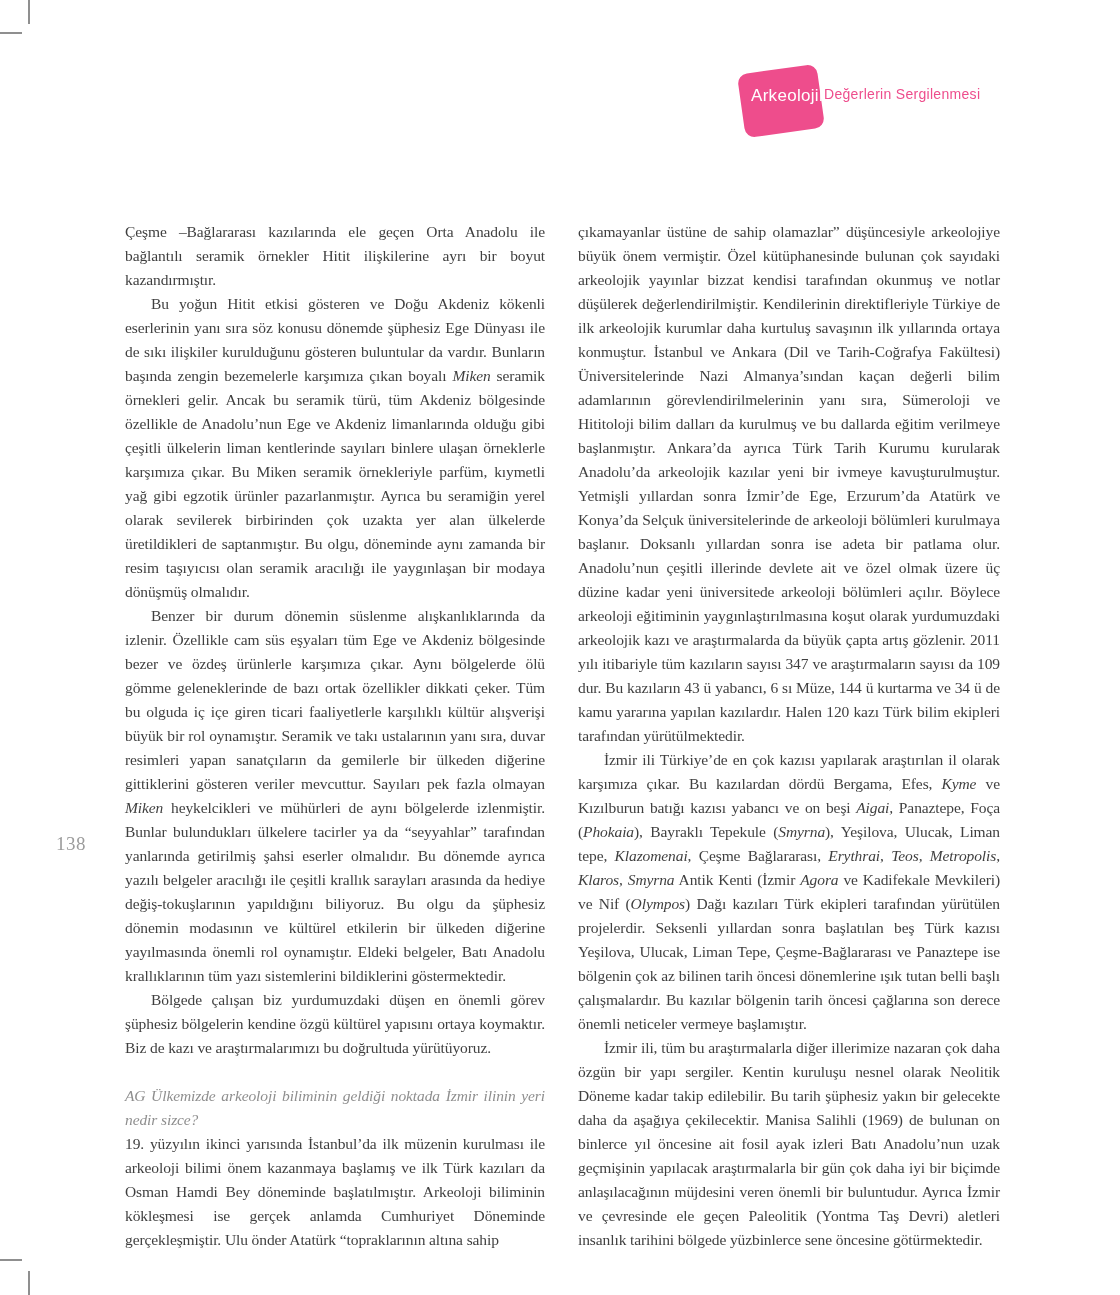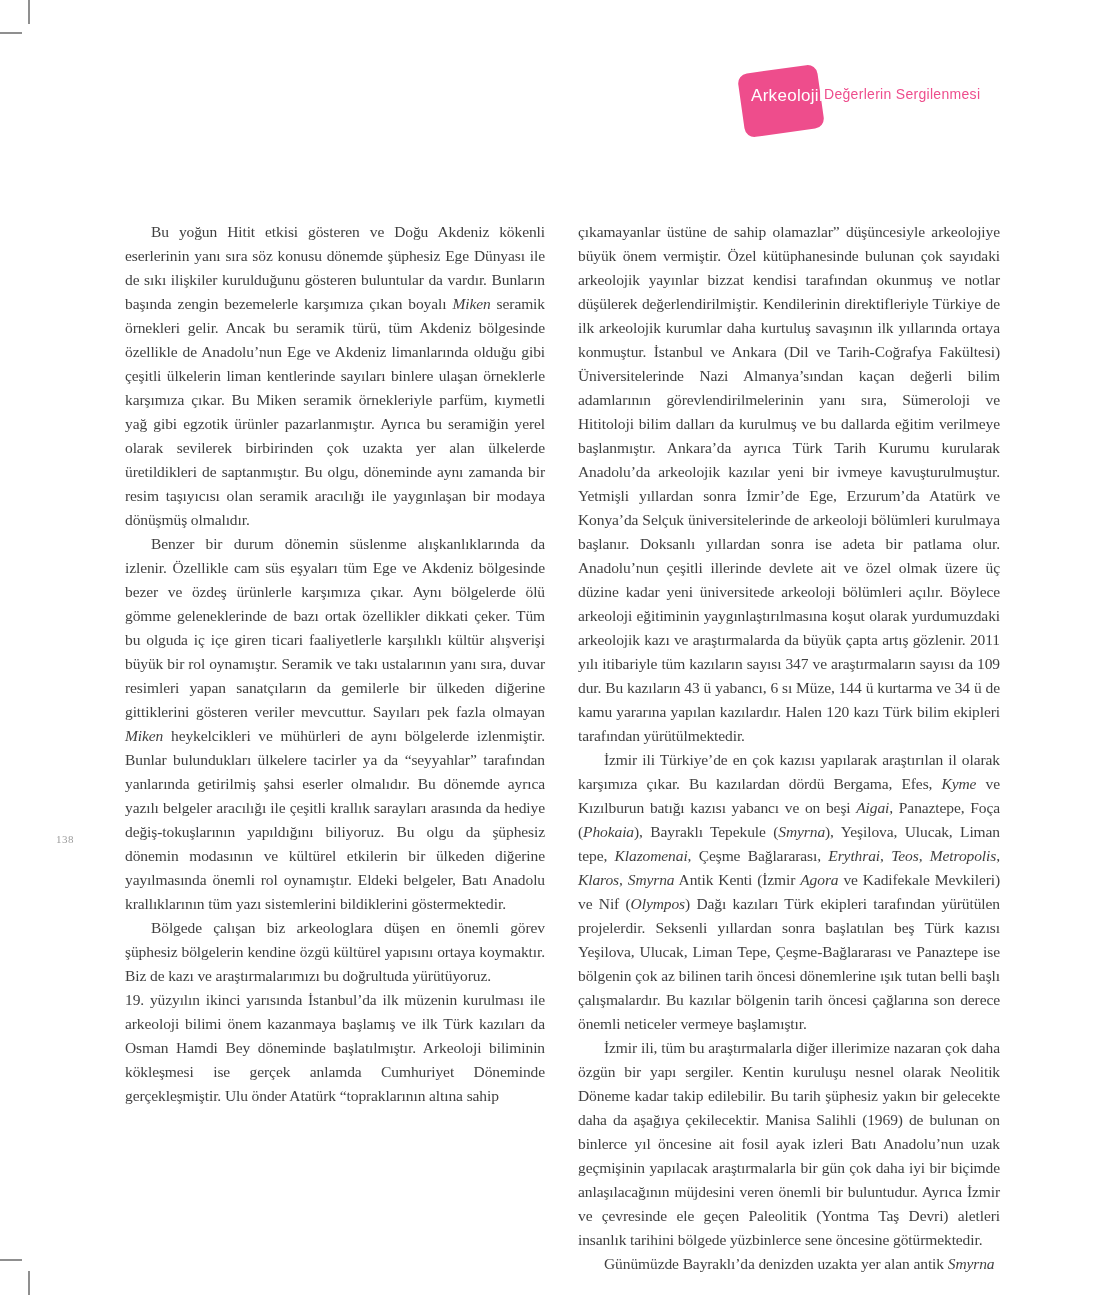--- a/index.html
+++ b/index.html
@@ -61,21 +61,21 @@
     letter-spacing: 0.3px;
     color: #ee4d8c;
     white-space: nowrap;
   }
 
   
   .page-number {
     position: absolute;
     left: 56px;
     top: 833px;
-    font-size: 11px;
+    font-size: 19px;
     color: #9c9c9c;
     letter-spacing: 0.5px;
   }
 
   
   .col {
     position: absolute;
     top: 220px;
     width: 420px;
     color: #3f3f3f;
@@ -110,25 +110,26 @@
   <div class="crop crop-br-h"></div>
   <div class="crop crop-br-v"></div>
 
   <div class="chapter-badge" style="background: rgb(238, 77, 140);"></div>
   <span class="chapter-badge-label">Arkeolojik</span>
   <span class="chapter-title" style="color: rgb(238, 77, 140);">Değerlerin Sergilenmesi</span>
 
   <div class="page-number">138</div>
 
   <div class="col col-left">
+      <p class="para">Çeşme –Bağlararası kazılarında ele geçen Orta Anadolu ile bağlantılı seramik örnekler Hitit ilişkilerine ayrı bir boyut kazandırmıştır.</p>
       <p class="para indent">Bu yoğun Hitit etkisi gösteren ve Doğu Akdeniz kökenli eserlerinin yanı sıra söz konusu dönemde şüphesiz Ege Dünyası ile de sıkı ilişkiler kurulduğunu gösteren buluntular da vardır. Bunların başında zengin bezemelerle karşımıza çıkan boyalı <em>Miken</em> seramik örnekleri gelir. Ancak bu seramik türü, tüm Akdeniz bölgesinde özellikle de Anadolu’nun Ege ve Akdeniz limanlarında olduğu gibi çeşitli ülkelerin liman kentlerinde sayıları binlere ulaşan örneklerle karşımıza çıkar. Bu Miken seramik örnekleriyle parfüm, kıymetli yağ gibi egzotik ürünler pazarlanmıştır. Ayrıca bu seramiğin yerel olarak sevilerek birbirinden çok uzakta yer alan ülkelerde üretildikleri de saptanmıştır. Bu olgu, döneminde aynı zamanda bir resim taşıyıcısı olan seramik aracılığı ile yaygınlaşan bir modaya dönüşmüş olmalıdır.</p>
       <p class="para indent">Benzer bir durum dönemin süslenme alışkanlıklarında da izlenir. Özellikle cam süs eşyaları tüm Ege ve Akdeniz bölgesinde bezer ve özdeş ürünlerle karşımıza çıkar. Aynı bölgelerde ölü gömme geleneklerinde de bazı ortak özellikler dikkati çeker. Tüm bu olguda iç içe giren ticari faaliyetlerle karşılıklı kültür alışverişi büyük bir rol oynamıştır. Seramik ve takı ustalarının yanı sıra, duvar resimleri yapan sanatçıların da gemilerle bir ülkeden diğerine gittiklerini gösteren veriler mevcuttur. Sayıları pek fazla olmayan <em>Miken</em> heykelcikleri ve mühürleri de aynı bölgelerde izlenmiştir. Bunlar bulundukları ülkelere tacirler ya da “seyyahlar” tarafından yanlarında getirilmiş şahsi eserler olmalıdır. Bu dönemde ayrıca yazılı belgeler aracılığı ile çeşitli krallık sarayları arasında da hediye değiş-tokuşlarının yapıldığını biliyoruz. Bu olgu da şüphesiz dönemin modasının ve kültürel etkilerin bir ülkeden diğerine yayılmasında önemli rol oynamıştır. Eldeki belgeler, Batı Anadolu krallıklarının tüm yazı sistemlerini bildiklerini göstermektedir.</p>
-      <p class="para indent">Bölgede çalışan biz arkeologlara düşen en önemli görev şüphesiz bölgelerin kendine özgü kültürel yapısını ortaya koymaktır. Biz de kazı ve araştırmalarımızı bu doğrultuda yürütüyoruz.</p>
+      <p class="para indent">Bölgede çalışan biz yurdumuzdaki düşen en önemli görev şüphesiz bölgelerin kendine özgü kültürel yapısını ortaya koymaktır. Biz de kazı ve araştırmalarımızı bu doğrultuda yürütüyoruz.</p>
+      <p class="para question space-before">AG Ülkemizde arkeoloji biliminin geldiği noktada İzmir ilinin yeri nedir sizce?</p>
       <p class="para">19. yüzyılın ikinci yarısında İstanbul’da ilk müzenin kurulması ile arkeoloji bilimi önem kazanmaya başlamış ve ilk Türk kazıları da Osman Hamdi Bey döneminde başlatılmıştır. Arkeoloji biliminin kökleşmesi ise gerçek anlamda Cumhuriyet Döneminde gerçekleşmiştir. Ulu önder Atatürk “topraklarının altına sahip</p>
     </div>
   <div class="col col-right">
       <p class="para">çıkamayanlar üstüne de sahip olamazlar” düşüncesiyle arkeolojiye büyük önem vermiştir. Özel kütüphanesinde bulunan çok sayıdaki arkeolojik yayınlar bizzat kendisi tarafından okunmuş ve notlar düşülerek değerlendirilmiştir. Kendilerinin direktifleriyle Türkiye de ilk arkeolojik kurumlar daha kurtuluş savaşının ilk yıllarında ortaya konmuştur. İstanbul ve Ankara (Dil ve Tarih-Coğrafya Fakültesi) Üniversitelerinde Nazi Almanya’sından kaçan değerli bilim adamlarının görevlendirilmelerinin yanı sıra, Sümeroloji ve Hititoloji bilim dalları da kurulmuş ve bu dallarda eğitim verilmeye başlanmıştır. Ankara’da ayrıca Türk Tarih Kurumu kurularak Anadolu’da arkeolojik kazılar yeni bir ivmeye kavuşturulmuştur. Yetmişli yıllardan sonra İzmir’de Ege, Erzurum’da Atatürk ve Konya’da Selçuk üniversitelerinde de arkeoloji bölümleri kurulmaya başlanır. Doksanlı yıllardan sonra ise adeta bir patlama olur. Anadolu’nun çeşitli illerinde devlete ait ve özel olmak üzere üç düzine kadar yeni üniversitede arkeoloji bölümleri açılır. Böylece arkeoloji eğitiminin yaygınlaştırılmasına koşut olarak yurdumuzdaki arkeolojik kazı ve araştırmalarda da büyük çapta artış gözlenir. 2011 yılı itibariyle tüm kazıların sayısı 347 ve araştırmaların sayısı da 109 dur. Bu kazıların 43 ü yabancı, 6 sı Müze, 144 ü kurtarma ve 34 ü de kamu yararına yapılan kazılardır. Halen 120 kazı Türk bilim ekipleri tarafından yürütülmektedir.</p>
       <p class="para indent">İzmir ili Türkiye’de en çok kazısı yapılarak araştırılan il olarak karşımıza çıkar. Bu kazılardan dördü Bergama, Efes, <em>Kyme</em> ve Kızılburun batığı kazısı yabancı ve on beşi <em>Aigai,</em> Panaztepe, Foça (<em>Phokaia</em>), Bayraklı Tepekule (<em>Smyrna</em>), Yeşilova, Ulucak, Liman tepe, <em>Klazomenai</em>, Çeşme Bağlararası, <em>Erythrai</em>, <em>Teos</em>, <em>Metropolis</em>, <em>Klaros, Smyrna</em> Antik Kenti (İzmir <em>Agora</em> ve Kadifekale Mevkileri) ve Nif (<em>Olympos</em>) Dağı kazıları Türk ekipleri tarafından yürütülen projelerdir. Seksenli yıllardan sonra başlatılan beş Türk kazısı Yeşilova, Ulucak, Liman Tepe, Çeşme-Bağlararası ve Panaztepe ise bölgenin çok az bilinen tarih öncesi dönemlerine ışık tutan belli başlı çalışmalardır. Bu kazılar bölgenin tarih öncesi çağlarına son derece önemli neticeler vermeye başlamıştır.</p>
       <p class="para indent">İzmir ili, tüm bu araştırmalarla diğer illerimize nazaran çok daha özgün bir yapı sergiler. Kentin kuruluşu nesnel olarak Neolitik Döneme kadar takip edilebilir. Bu tarih şüphesiz yakın bir gelecekte daha da aşağıya çekilecektir. Manisa Salihli (1969) de bulunan on binlerce yıl öncesine ait fosil ayak izleri Batı Anadolu’nun uzak geçmişinin yapılacak araştırmalarla bir gün çok daha iyi bir biçimde anlaşılacağının müjdesini veren önemli bir buluntudur. Ayrıca İzmir ve çevresinde ele geçen Paleolitik (Yontma Taş Devri) aletleri insanlık tarihini bölgede yüzbinlerce sene öncesine götürmektedir.</p>
-      <p class="para indent">Günümüzde Bayraklı’da denizden uzakta yer alan antik <em>Smyrna</em></p>
     </div>
 
 </div>
 
 </body></html>

